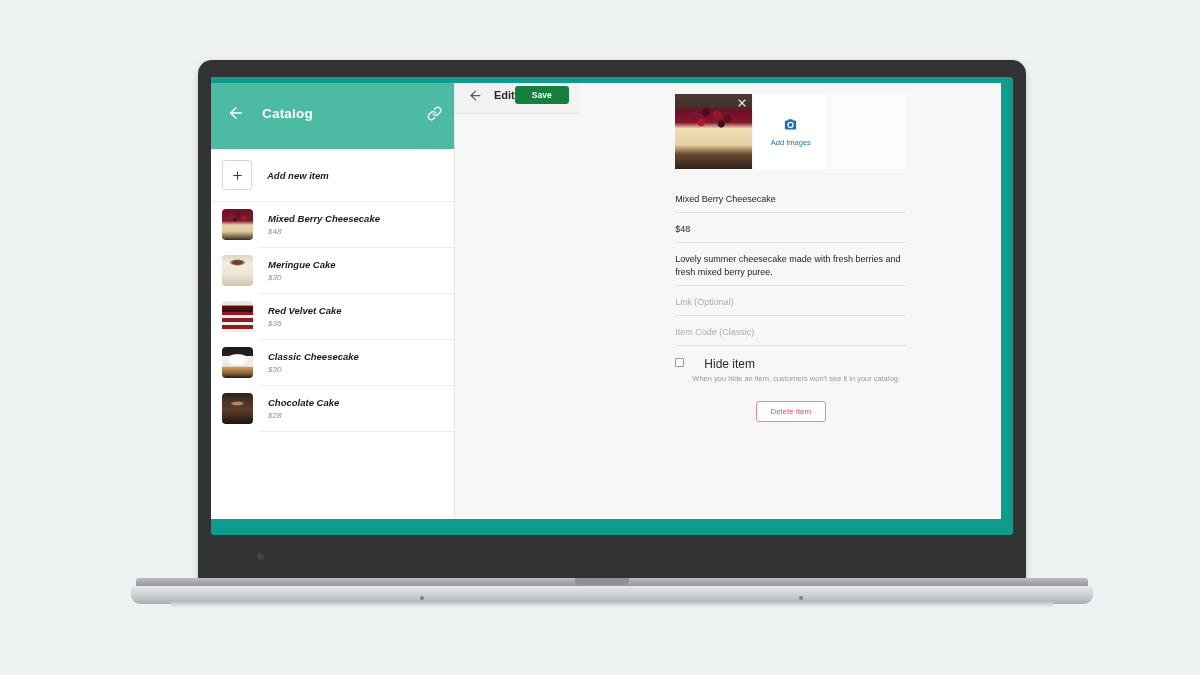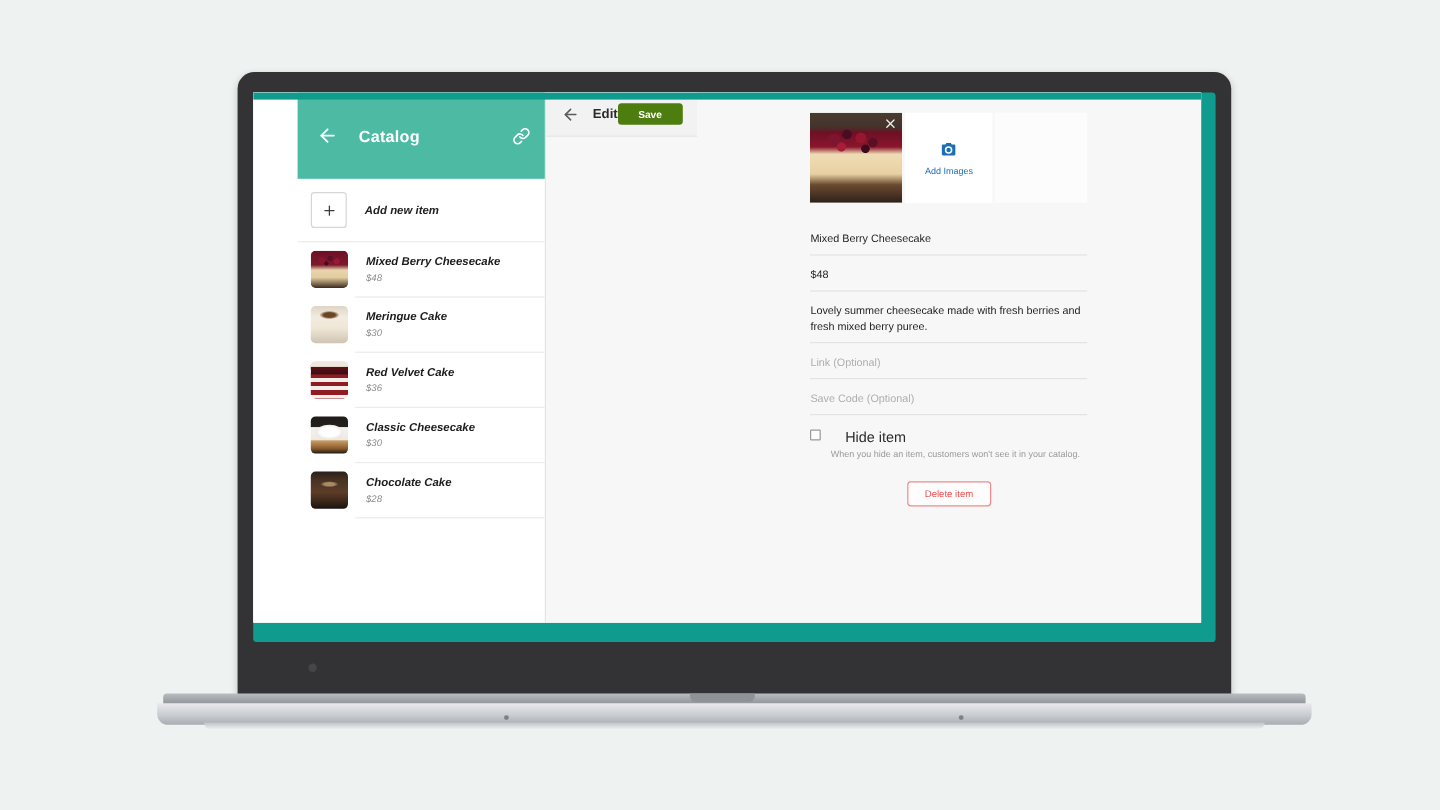--- a/index.html
+++ b/index.html
@@ -105,21 +105,20 @@
   }
 
   
   .catalog {
     width: 244px;
     height: 100%;
     background: #ffffff;
     border-right: 1px solid #e4e4e4;
     display: flex;
     flex-direction: column;
-    padding-left: 37px;
   }
   .catalog-header {
     height: 72px;
     background: #4dbaa4;
     display: flex;
     align-items: center;
     padding: 0 12px 0 16px;
     flex-shrink: 0;
   }
   .cat-back {
@@ -262,21 +261,21 @@
   }
   .ed-back { width: 15px; height: 15px; color: #5a5a5a; }
   .ed-title {
     margin-left: 11px;
     font-size: 11px;
     font-weight: 700;
     color: #2b2b2b;
   }
   .save-btn {
     margin-left: auto;
-    background: #4d7c0f;
+    background: #15803d;
     color: #ffffff;
     font-size: 8.5px;
     font-weight: 600;
     padding: 4px 17px;
     border: none;
     border-radius: 3px;
     cursor: pointer;
     font-family: "Liberation Sans", sans-serif;
   }
 
@@ -499,21 +498,21 @@
             </svg>
             <span class="add-img-label">Add Images</span>
           </div>
           <div class="img-tile empty"></div>
         </div>
 
         <div class="field first">Mixed Berry Cheesecake</div>
         <div class="field">$48</div>
         <div class="field">Lovely summer cheesecake made with fresh berries and fresh mixed berry puree.</div>
         <div class="field placeholder">Link (Optional)</div>
-        <div class="field placeholder">Save Code (Optional)</div>
+        <div class="field placeholder">Item Code (Classic)</div>
 
         <div class="hide-block">
           <div class="checkbox"></div>
           <div class="hide-texts">
             <div class="hide-label">Hide item</div>
             <div class="hide-desc">When you hide an item, customers won't see it in your catalog.</div>
           </div>
         </div>
 
         <div class="delete-wrap">

